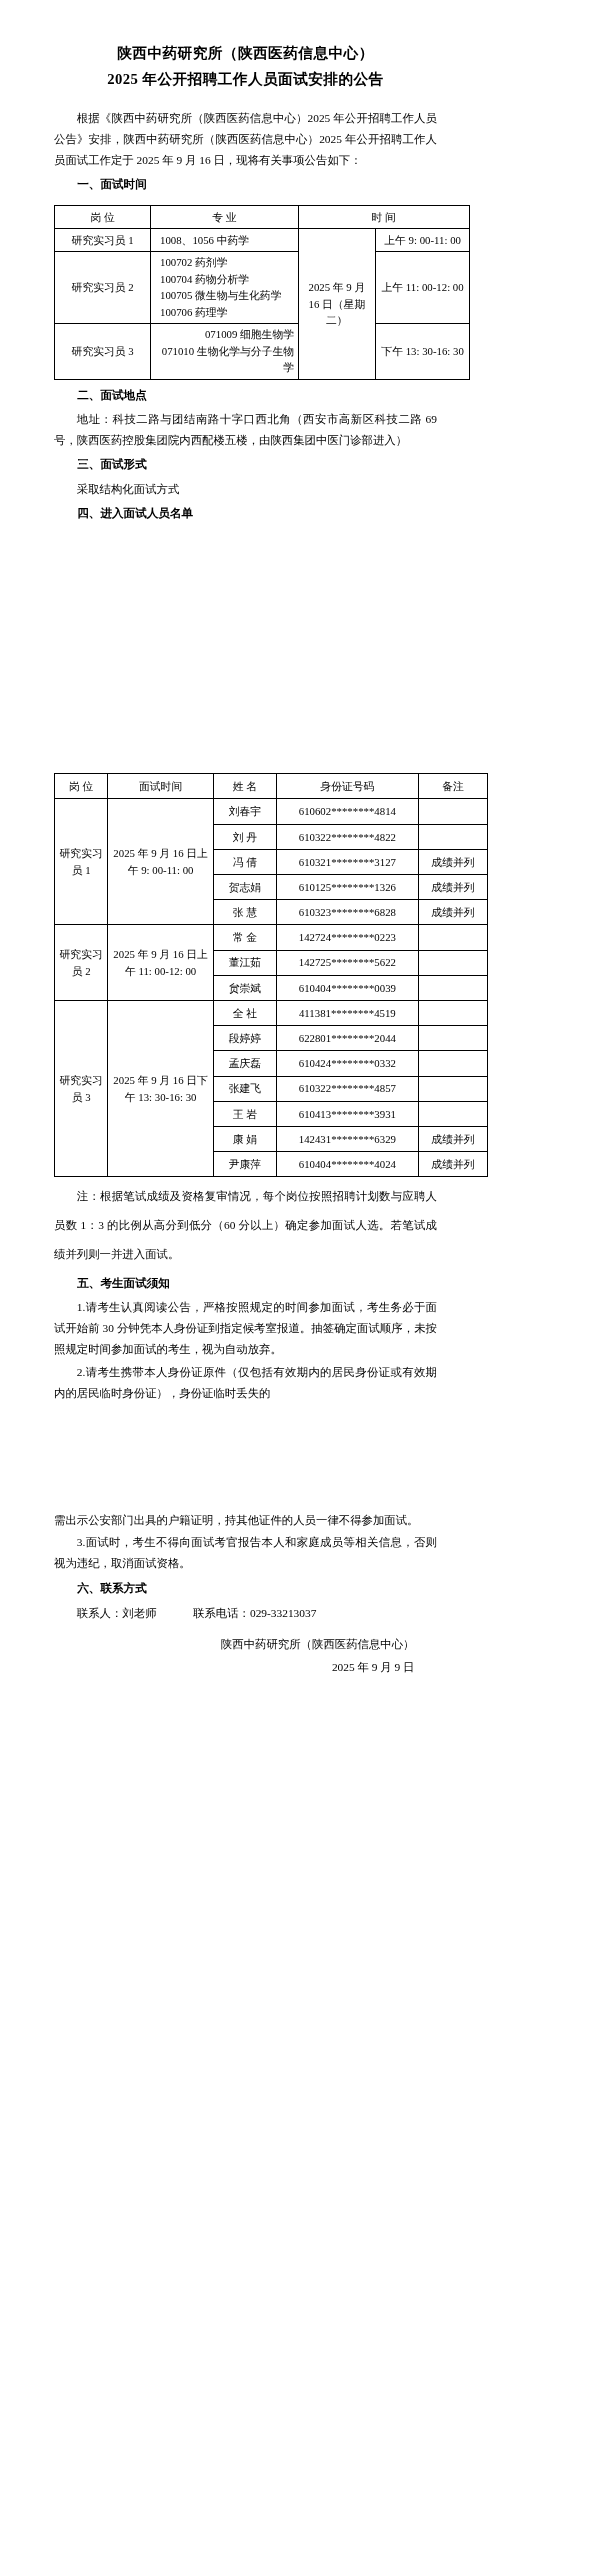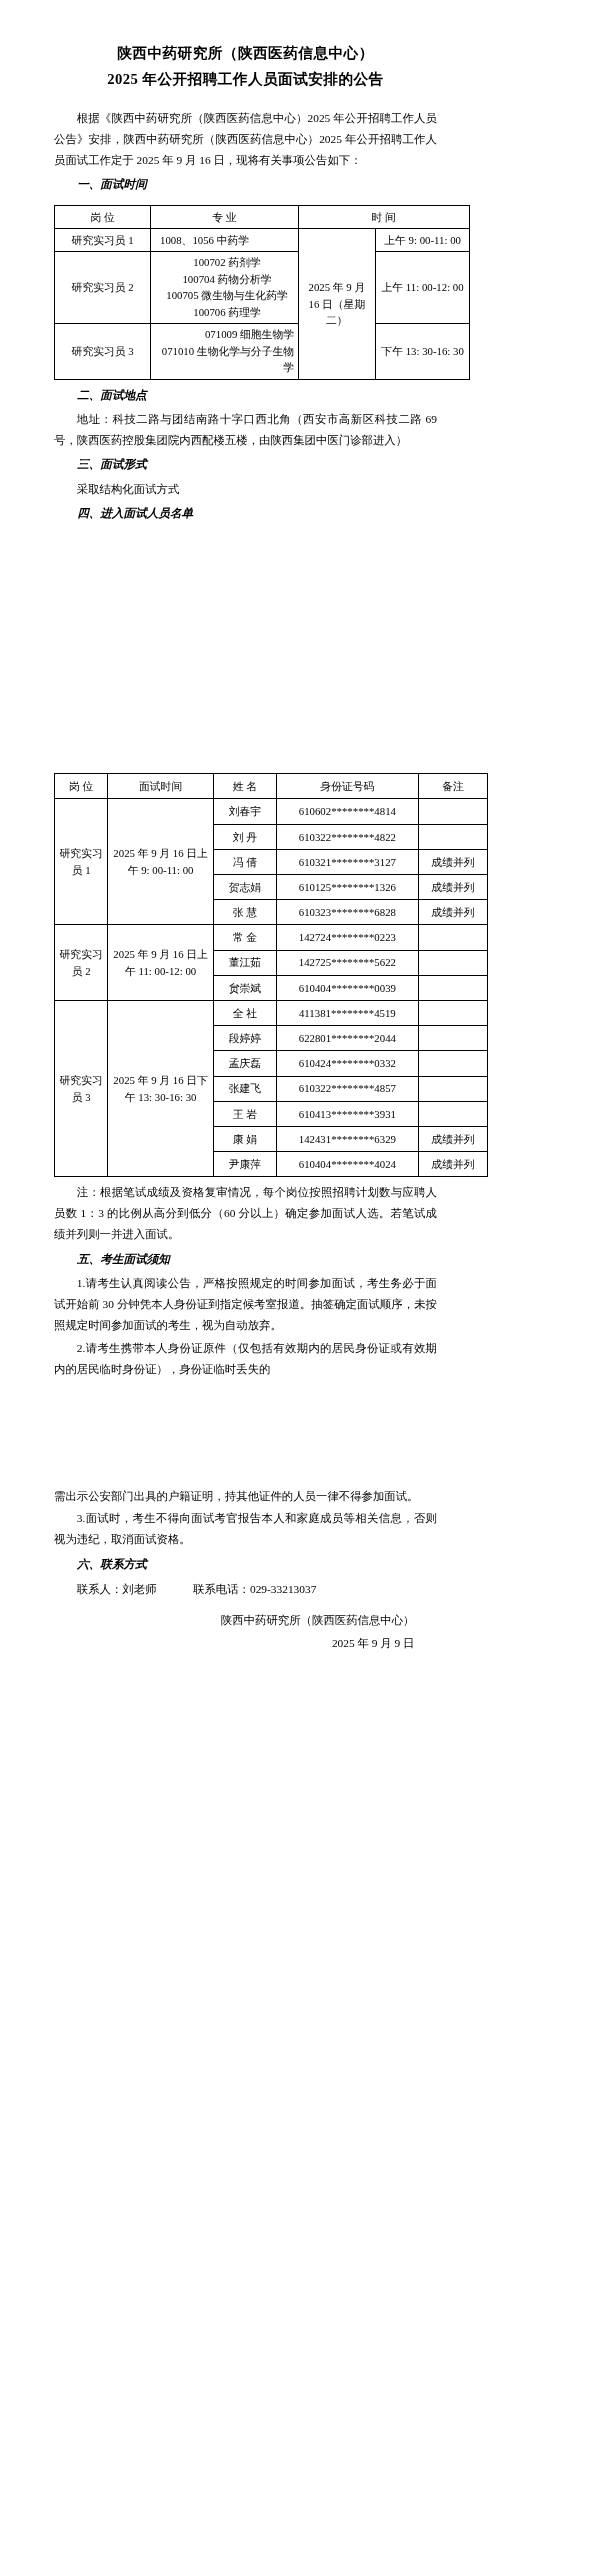--- a/index.html
+++ b/index.html
@@ -37,21 +37,20 @@
     text-indent: 2em;
     margin: 0 0 1.7px 0;
     text-align: justify;
   }
   .section-head {
     font-size: 11.6px;
     font-weight: bold;
     line-height: 22.5px;
     text-indent: 2em;
     margin: 3.5px 0 1.7px 0;
-    font-style: italic;
   }
   .indent1 {
     font-size: 11.4px;
     line-height: 21px;
     text-indent: 2em;
     margin: 0;
   }
   table {
     border-collapse: collapse;
     margin: 8.7px auto 5.2px auto;
@@ -84,21 +83,21 @@
     margin-top: 12px;
   }
   .tbl-list .c-post  { width: 50px; }
   .tbl-list .c-time  { width: 108px; }
   .tbl-list .c-name  { width: 61px; }
   .tbl-list .c-id    { width: 139px; }
   .tbl-list .c-note  { width: 68px; }
   .tbl-list td { height: 19px; }
   .note-para {
     font-size: 11.4px;
-    line-height: 21px;
+    line-height: 29px;
     text-indent: 2em;
     margin: 5.2px 0 0 0;
     text-align: justify;
   }
   .gap-big { height: 234px; }
   .gap-mid { height: 104px; }
   .sign-block {
     margin-top: 8.7px;
     text-align: right;
     padding-right: 22.5px;
@@ -136,21 +135,21 @@
         <td class="c-date c-slot" colspan="2">时 间</td>
       </tr>
       <tr>
         <td class="c-post post-cell">研究实习员 1</td>
         <td class="c-major major-cell">1008、1056 中药学</td>
         <td class="c-date" rowspan="3">2025 年 9 月 16 日（星期二）</td>
         <td class="c-slot">上午 9: 00-11: 00</td>
       </tr>
       <tr>
         <td class="c-post post-cell">研究实习员 2</td>
-        <td class="c-major major-cell" style="white-space: pre-line; text-align: center;">100702 药剂学
+        <td class="c-major major-cell" style="white-space: pre-line;">100702 药剂学
 100704 药物分析学
 100705 微生物与生化药学
 100706 药理学</td>
         <td class="c-slot">上午 11: 00-12: 00</td>
       </tr>
       <tr>
         <td class="c-post post-cell">研究实习员 3</td>
         <td class="c-major major-cell" style="white-space: pre-line; text-align: right;">071009 细胞生物学
 071010 生物化学与分子生物学</td>
         <td class="c-slot">下午 13: 30-16: 30</td>

